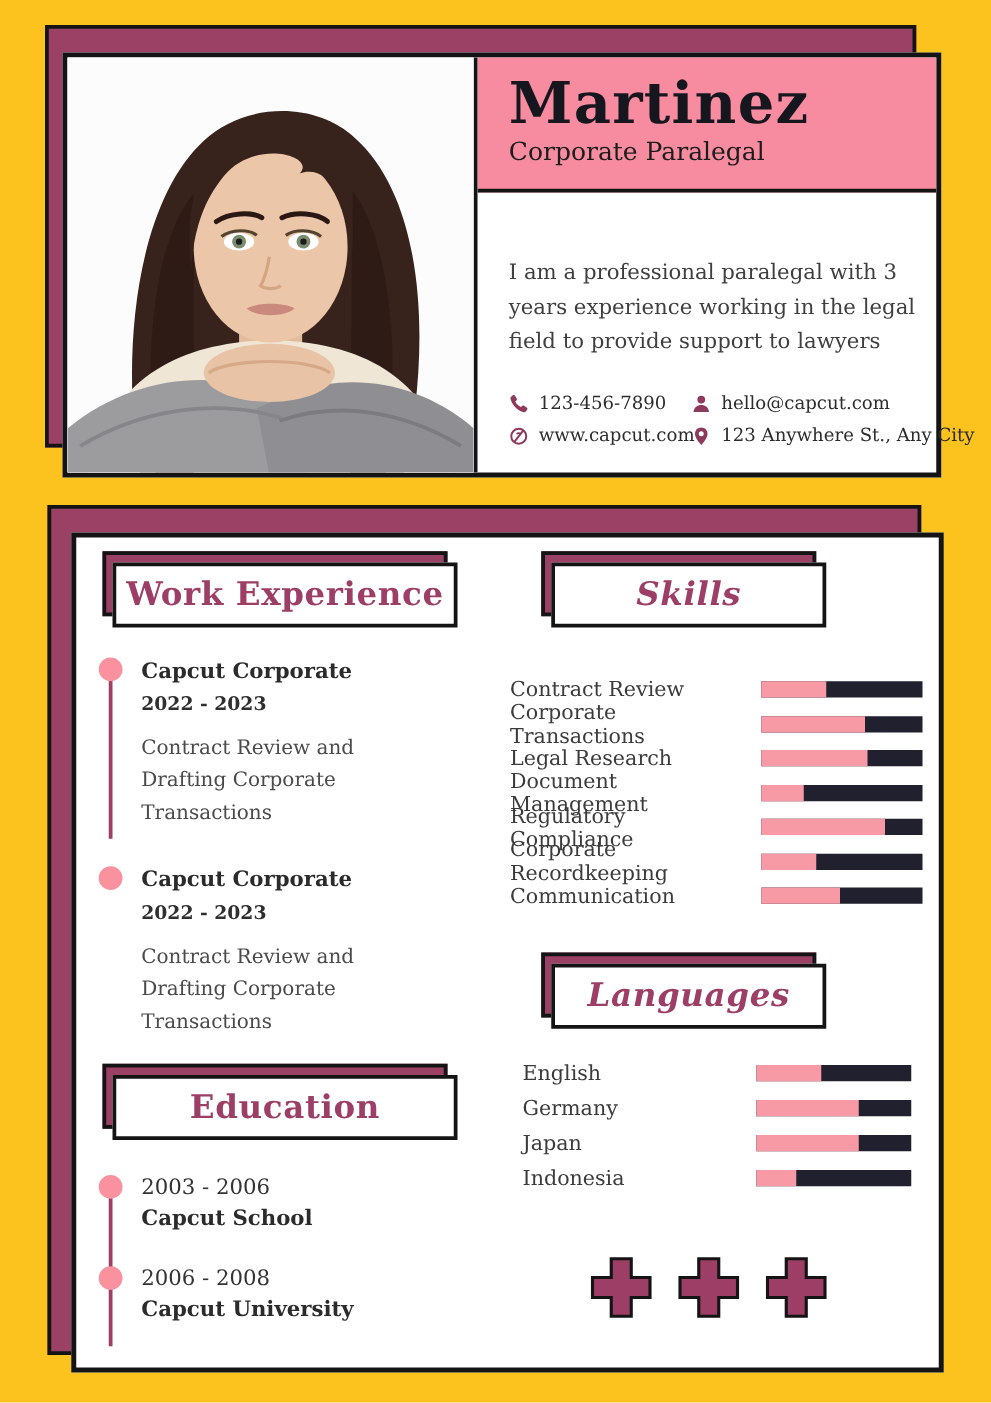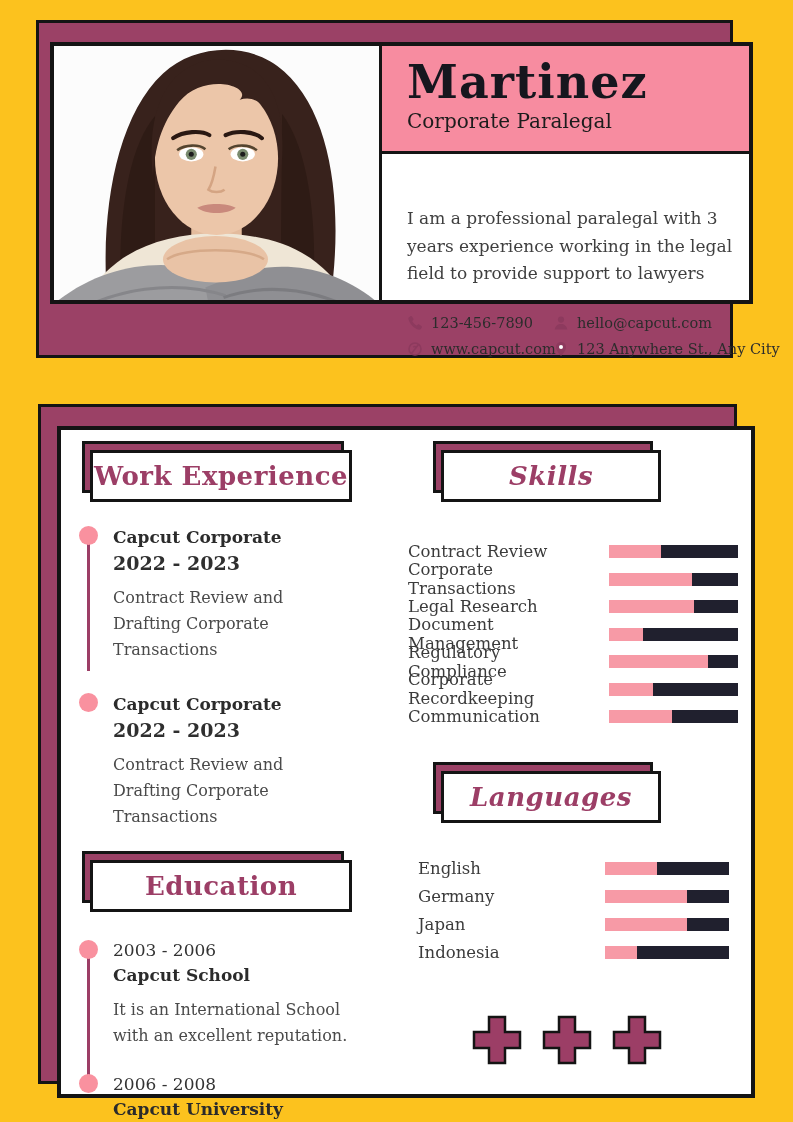--- a/index.html
+++ b/index.html
@@ -11,21 +11,21 @@
     overflow:hidden;
   }
   .abs { position:absolute; }
 
   
   .panel-top {
     left:36px; top:20px; width:697px; height:338px;
     background:#9B4166; border:3px solid #141414; box-sizing:border-box;
   }
   .card-top {
-    left:50px; top:42px; width:703px; height:262px;
+    left:50px; top:42px; width:703px; height:340px;
     background:#ffffff; border:4px solid #141414; box-sizing:border-box;
     display:flex;
   }
   .photo {
     width:325px; flex:none; border-right:3px solid #141414;
     background:#fbfbfb; position:relative; overflow:hidden;
   }
   .photo svg { display:block; width:100%; height:100%; }
   .top-right { flex:1; min-width:0; display:flex; flex-direction:column; }
   .name-block {
@@ -64,51 +64,51 @@
   .sec { position:relative; height:52px; }
   .sec .shadow {
     position:absolute; left:-8px; top:-9px; right:8px; bottom:9px;
     background:#9B4166; border:3px solid #141414;
   }
   .sec .face {
     position:absolute; inset:0; background:#fff; border:3px solid #141414;
     box-sizing:border-box; display:flex; align-items:center; justify-content:center;
   }
   .sec .face span { font-weight:bold; font-size:26px; color:#9C3E66; letter-spacing:0.5px; }
-  .sec.left-col  { margin-left:11px; width:262px; }
+  .sec.left-col  { margin-left:11px; width:262px;padding-left:14px; }
   .sec.right-col { margin-left:33px; width:220px;font-style:italic; }
 
   
   .tl { position:relative; margin-top:22px; }
   .tl .line { position:absolute; left:8px; width:3px; background:#9C3E66; }
   .tl-item { position:relative; padding-left:34px; }
   .tl-item .dot {
     position:absolute; left:0; top:2px; width:19px; height:19px;
     border-radius:50%; background:#F9919F;
   }
   .tl-title { font-size:17px; font-weight:bold; color:#2b2b2b; line-height:26px; }
-  .tl-dates-b { font-size:19px; font-weight:bold; color:#2f2f2f; line-height:26px; }
+  .tl-dates-b { font-size:15px; font-weight:bold; color:#2f2f2f; line-height:26px; }
   .tl-dates   { font-size:17px; color:#333333; line-height:24px; }
   .tl-desc { font-size:16px; color:#4a4a4a; line-height:26px; margin-top:9px; width:242px; }
   .mb-work { margin-bottom:28px; }
   .mb-edu  { margin-bottom:23px; }
   .tl.edu-gap { margin-top:26px; }
   .sec.edu-top { margin-top:30px; }
 
   
   .rows { margin-top:36px; }
   .row {
     display:flex; align-items:center; justify-content:space-between;
     height:27.5px;
     gap:38px;
   }
   .row .lbl { font-size:16.5px; color:#3b3b3b; }
   .bar { width:129px; height:13px; background:#20202E; flex:none; }
   .bar .fill { height:100%; background:#F79AA6; }
-  .rows.langs { margin-top:32px; }
+  .rows.langs { margin-top:22px; }
   .rows.langs .row { height:28px; }
   .rows.langs .lbl { padding-left:10px; }
   .rows.langs .bar { width:124px; margin-right:9px; }
 
   .plus-row { display:flex; gap:20px; margin-top:48px; margin-left:64px; }
   .plus-row svg { width:50px; height:50px; display:block; }
   .plus-shape { fill:#9C3E66; stroke:#141414; stroke-width:2.5; }
 </style>
 </head>
 <body>
@@ -238,21 +238,20 @@
         </div>
     </div>
 
     <div class="tl edu-gap">
       <div class="line" style="top:11px; height:128px;"></div>
 
       <div class="tl-item mb-edu">
         <div class="dot"></div>
         <div class="tl-dates">2003 - 2006</div>
         <div class="tl-title">Capcut School</div>
-        <div class="tl-desc">It is an International School with an excellent reputation.</div>
       </div>
 
       <div class="tl-item">
         <div class="dot"></div>
         <div class="tl-dates">2006 - 2008</div>
         <div class="tl-title">Capcut University</div>
 
       </div>
     </div>
   </div>

